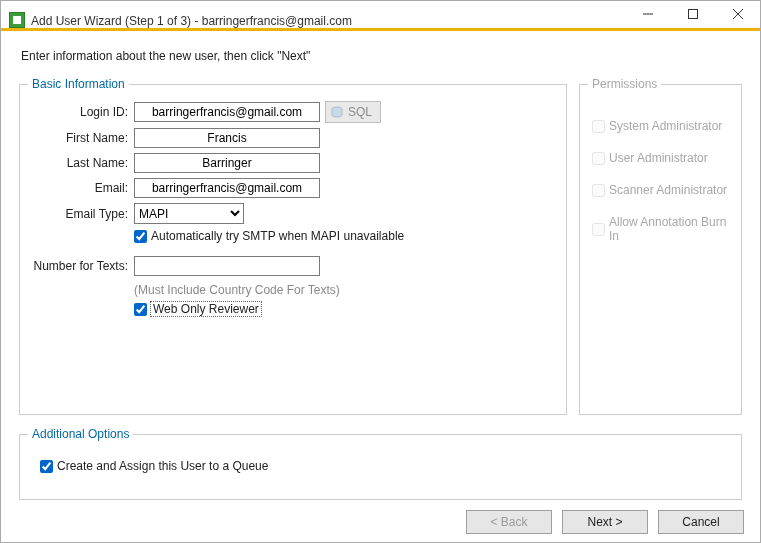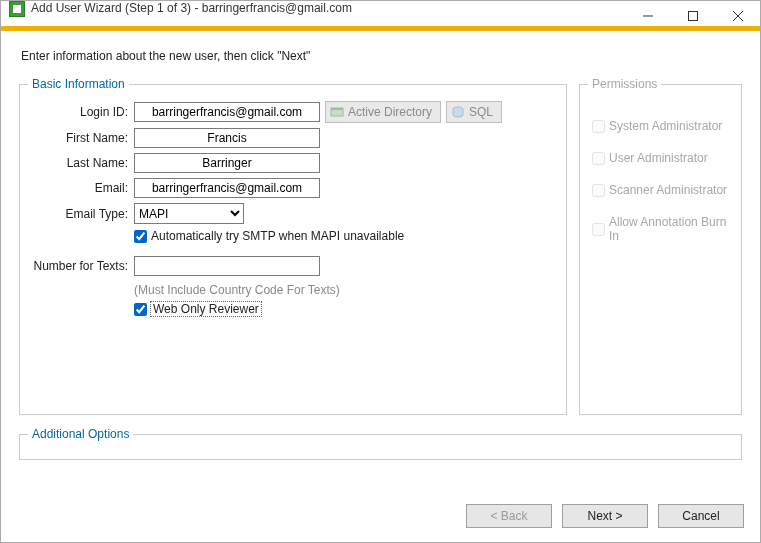--- a/index.html
+++ b/index.html
@@ -11,24 +11,24 @@
     color: #000;
     width: 761px;
     height: 543px;
     border: 1px solid #aaa;
     display: flex;
     flex-direction: column;
   }
   .titlebar {
     height: 30px;
     display: flex;
-    align-items: flex-start;
+    align-items: flex-end;
     padding: 0 0 0 8px;
     background: #fff;
-    border-bottom: 5px solid #eab308;
+    border-bottom: 3px solid #eab308;
   }
   .titlebar .app-icon {
     width: 16px; height: 16px;
     background: #3a9c3a;
     border: 1px solid #2d7d2d;
     margin-right: 6px;
     position: relative;
   }
   .titlebar .app-icon::after {
     content: "";
@@ -193,29 +193,20 @@
   <div class="columns">
     <fieldset class="basic">
       <legend>Basic Information</legend>
 
       <div class="row">
         <label class="fld">Login ID:</label>
         <input type="text" class="w-main" value="barringerfrancis@gmail.com" style="">
         <button class="toolbtn" disabled="">
           <span class="ic">
             <svg viewBox="0 0 14 14">
-                <rect x="1" y="3" width="12" height="8" fill="#b8d8b8" stroke="#8aa08a"></rect>
-                <rect x="1" y="3" width="12" height="2" fill="#8aa08a"></rect>
-              </svg>
-          </span>
-          <span>Active Directory</span>
-        </button>
-        <button class="toolbtn" disabled="">
-          <span class="ic">
-            <svg viewBox="0 0 14 14">
                 <ellipse cx="7" cy="4" rx="5" ry="2" fill="#bcd4ec" stroke="#8fa6c0"></ellipse>
                 <path d="M2 4 v6 a5 2 0 0 0 10 0 v-6" fill="#bcd4ec" stroke="#8fa6c0"></path>
               </svg>
           </span>
           <span>SQL</span>
         </button>
       </div>
 
       <div class="row">
         <label class="fld">First Name:</label>
@@ -278,20 +269,24 @@
         </label>
       <label class="chk">
           <input type="checkbox" disabled="" style="">
           <span>Allow Annotation Burn In</span>
         </label>
     </fieldset>
   </div>
 
   <fieldset class="addl">
     <legend>Additional Options</legend>
+    <label class="chk">
+      <input type="checkbox" checked="" style="">
+      <span>Create and Assign this User to a Queue</span>
+    </label>
   </fieldset>
 </div>
 
 <div class="footer">
   <button class="dlg" disabled="">&lt; Back</button>
   <button class="dlg">Next &gt;</button>
   <button class="dlg">Cancel</button>
 </div>
 
 </body></html>

